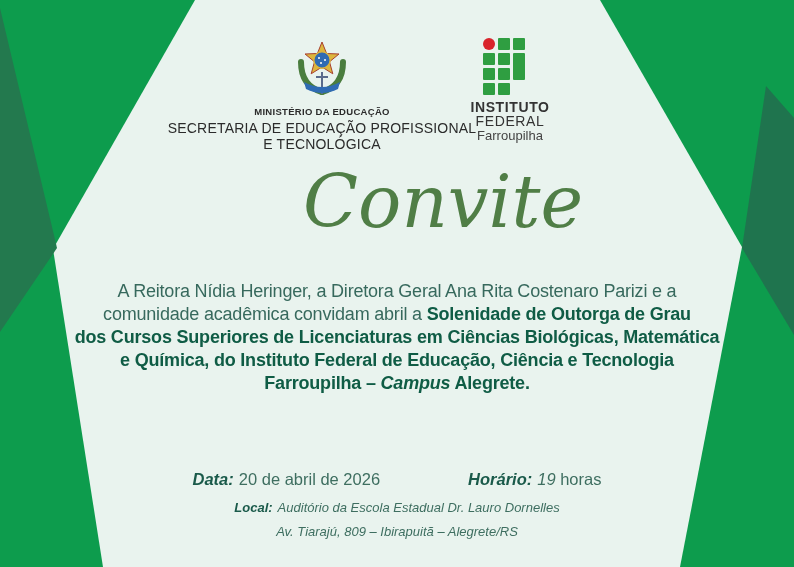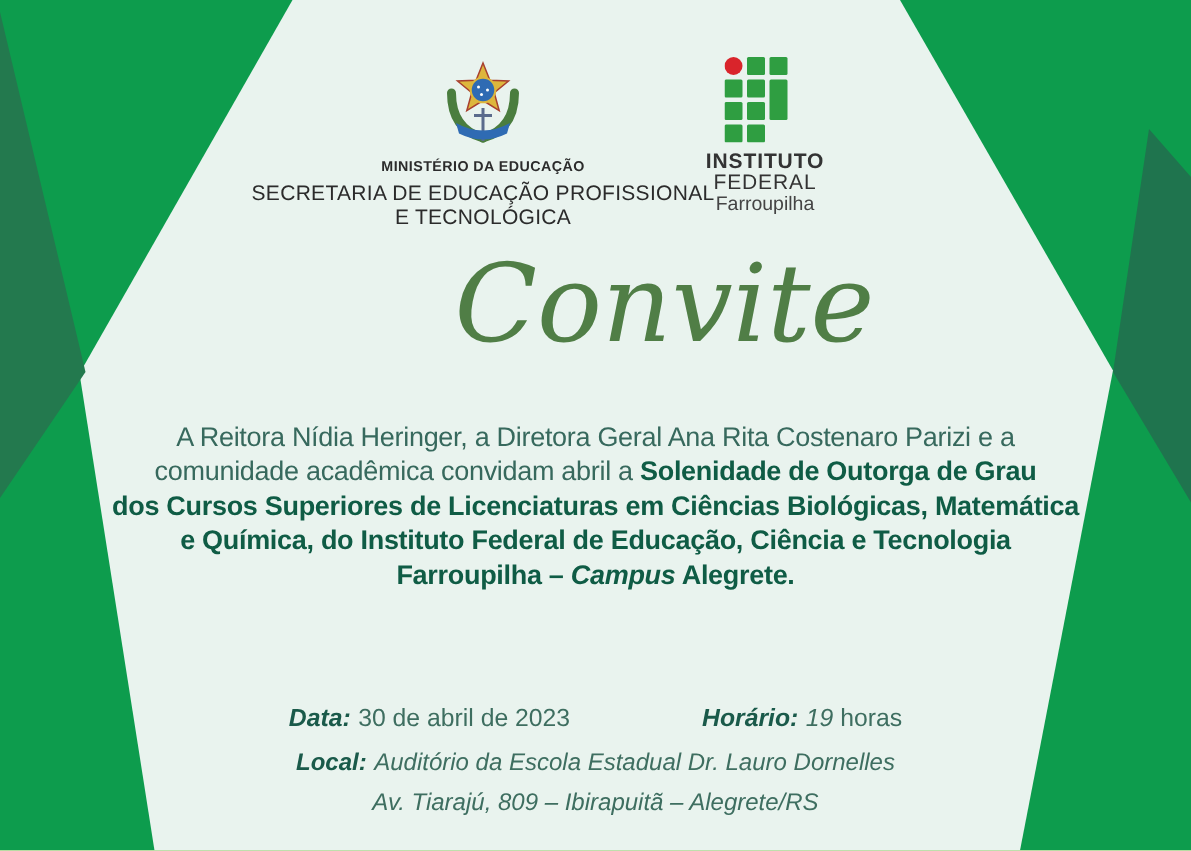--- a/index.html
+++ b/index.html
@@ -1,19 +1,19 @@
 <!DOCTYPE html>
 <html><head>
 <meta charset="utf-8">
 <style>
   html,body{margin:0;padding:0;background:#ffffff;}
   .canvas{
     position:relative;width:794px;height:567px;overflow:hidden;
     font-family:"Liberation Sans",sans-serif;
-    background:#fde047;
+    background:#5eead4;
   }
   .bg-svg{position:absolute;inset:0;display:block;}
 
   
   .mec-block{position:absolute;left:162px;top:36px;width:320px;text-align:center;}
   .arms{display:block;margin:0 auto 8px auto;}
   .mec-l1{font-size:9.5px;font-weight:bold;color:#2b2b2b;letter-spacing:.3px;}
   .mec-l2{font-size:14px;color:#2b2b2b;margin-top:3px;letter-spacing:.2px;}
 
   .if-block{position:absolute;left:445px;top:38px;width:130px;text-align:center;}
@@ -34,21 +34,21 @@
     position:absolute;left:40px;top:280px;width:714px;text-align:center;
     font-size:18px;line-height:23px;letter-spacing:-0.2px;color:#37695D;
   }
   .seg-r{font-weight:normal;}
   .seg-b{font-weight:bold;color:#0F5C45;}
   .seg-bi{font-weight:bold;font-style:italic;color:#0F5C45;}
 
   
   .details{position:absolute;left:0;top:470px;width:100%;text-align:center;color:#3E6E60;}
   .row1{display:flex;justify-content:center;gap:88px;font-size:16.5px;margin-bottom:11px;}
-  .row{font-size:16px;margin-bottom:9px;}
+  .row{font-size:13px;margin-bottom:9px;}
   .lbl{font-weight:bold;font-style:italic;color:#1A5A4A;margin-right:5px;}
   .val{color:#3E6E60;}
   .val-i{color:#3E6E60;font-style:italic;}
 </style>
 </head>
 <body>
 
 <div class="canvas">
 
   <svg class="bg-svg" width="794" height="567" viewBox="0 0 794 567">
@@ -103,21 +103,21 @@
       <div><span class="seg-r">A Reitora Nídia Heringer, a Diretora Geral Ana Rita Costenaro Parizi e a</span></div>
       <div><span class="seg-r">comunidade acadêmica convidam abril a </span><span class="seg-b">Solenidade de Outorga de Grau</span></div>
       <div><span class="seg-b">dos Cursos Superiores de Licenciaturas em Ciências Biológicas, Matemática</span></div>
       <div><span class="seg-b">e Química, do Instituto Federal de Educação, Ciência e Tecnologia</span></div>
       <div><span class="seg-b">Farroupilha – </span><span class="seg-bi">Campus</span><span class="seg-b"> Alegrete.</span></div>
     </div>
 
   <div class="details">
     <div class="row1">
       <span>
-        <span class="lbl">Data:</span><span class="val">30 de abril de 2023</span>
+        <span class="lbl">Data:</span><span class="val">20 de abril de 2026</span>
       </span>
       <span>
         <span class="lbl">Horário:</span><span class="val-i">19</span>&nbsp;<span class="val">horas</span>
       </span>
     </div>
     <div class="row">
       <span class="lbl">Local:</span><span class="val-i">Auditório da Escola Estadual Dr. Lauro Dornelles</span>
     </div>
     <div class="row">
       <span class="val-i">Av. Tiarajú, 809 – Ibirapuitã – Alegrete/RS</span>

